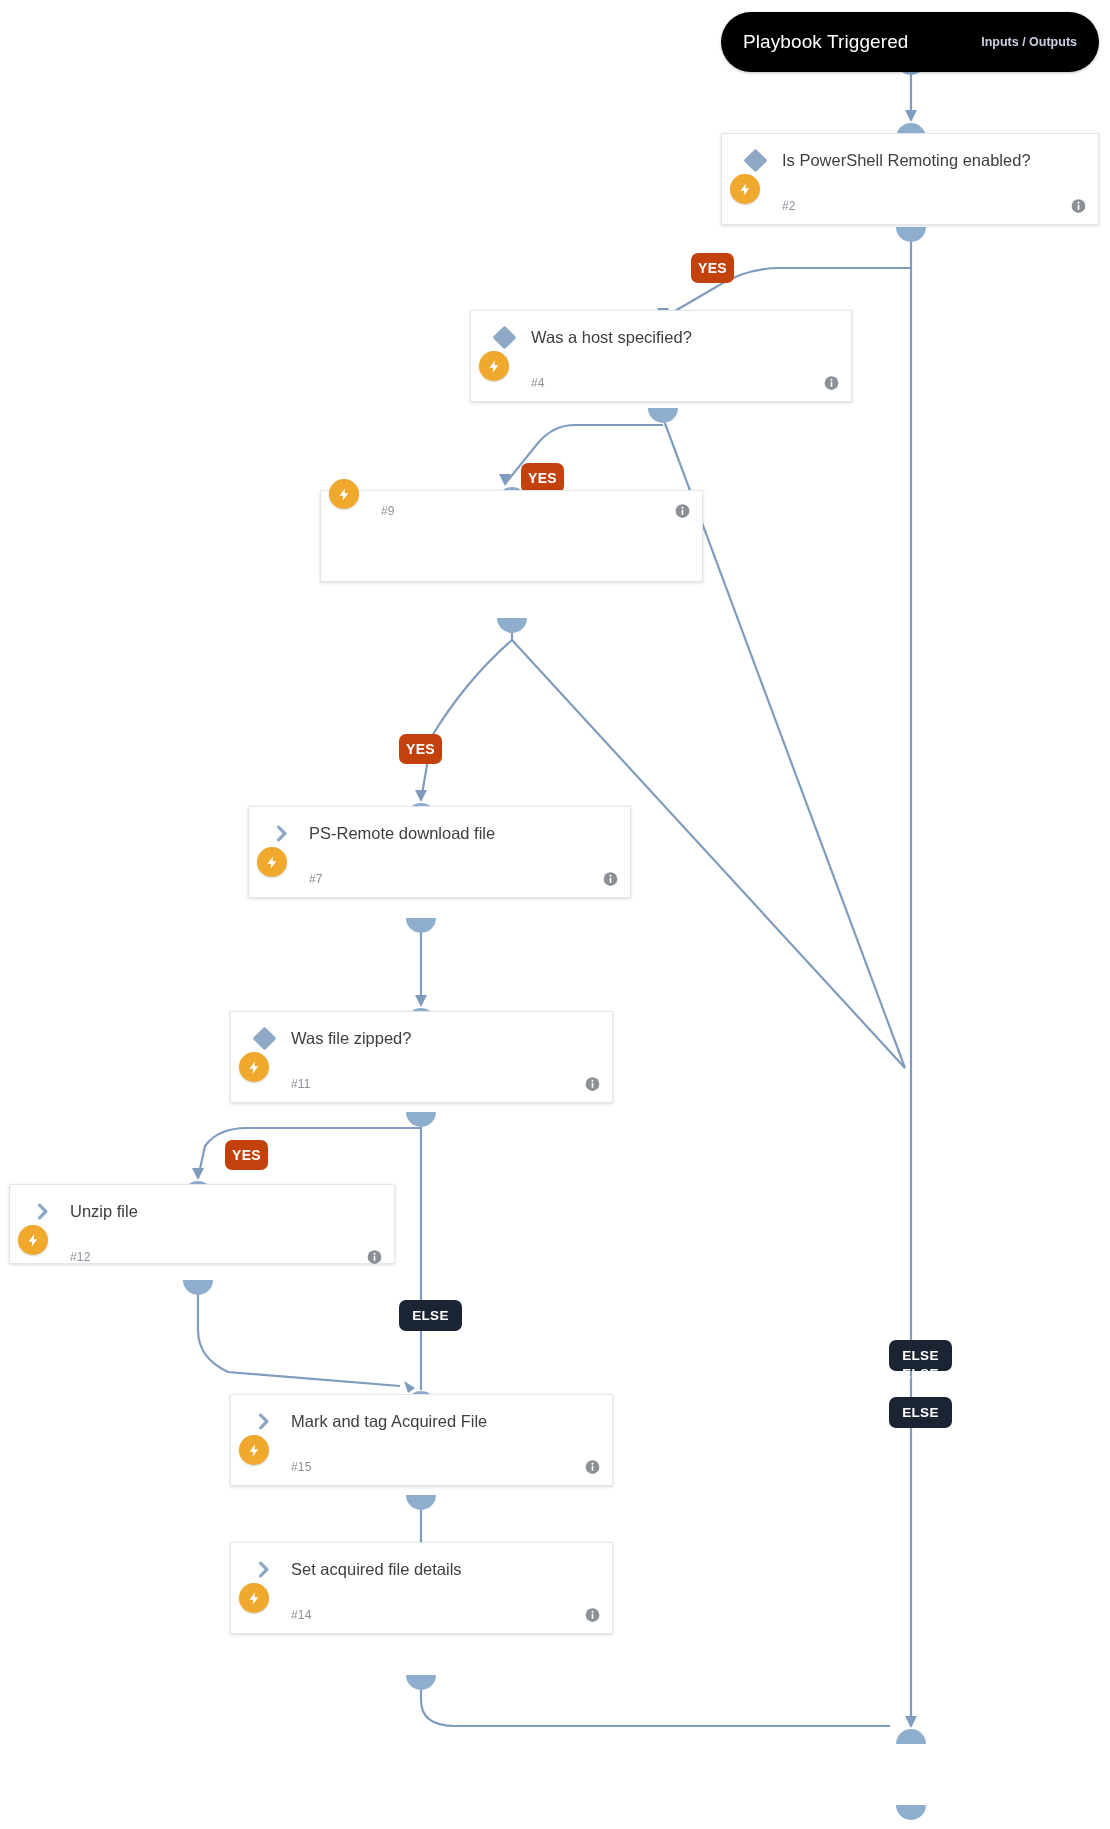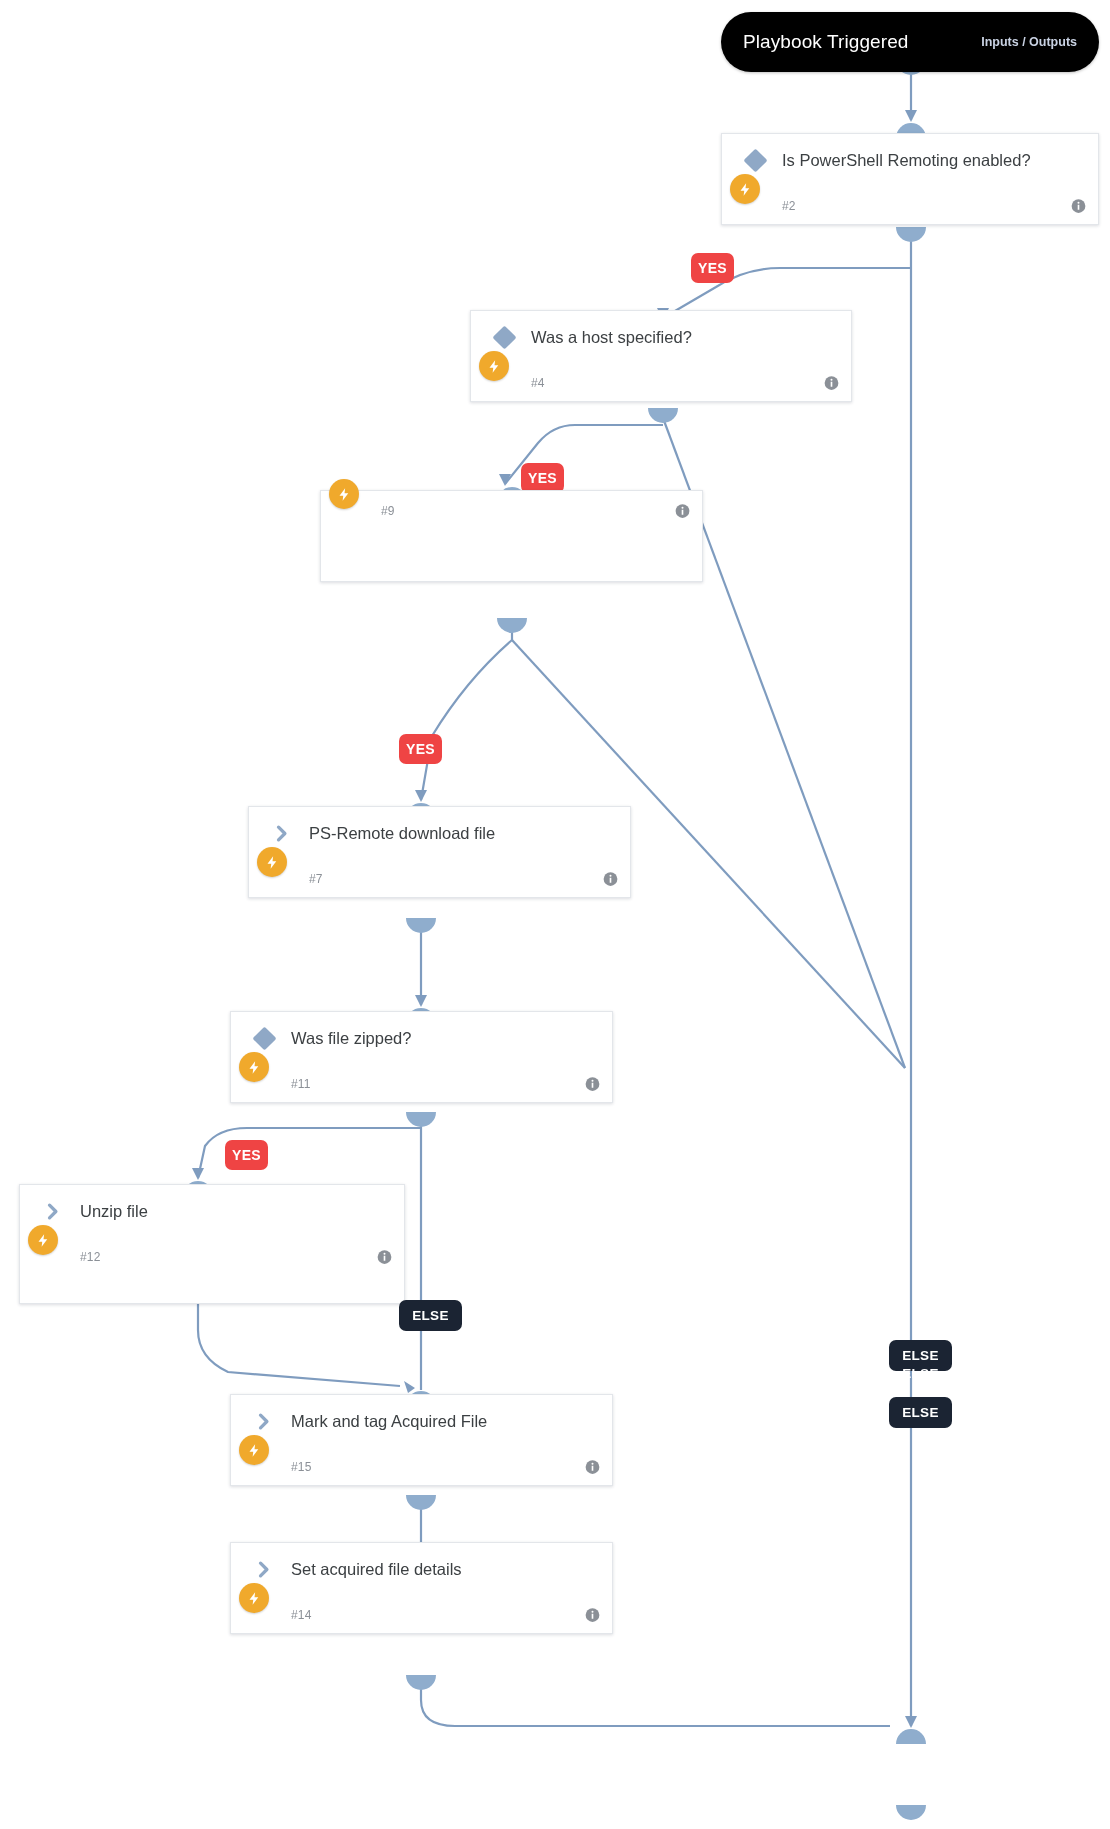--- a/index.html
+++ b/index.html
@@ -70,21 +70,21 @@
   }
 
   
   .badge{
     position:absolute;
     display:flex;align-items:center;justify-content:center;
     color:#ffffff;
     box-sizing:border-box;
   }
   .badge-yes{
-    background:#ef4444;
+    background:#c2410c;
     border-radius:7px;
     font-size:14px;font-weight:bold;letter-spacing:.4px;
     width:43px;height:30px;
   }
   .badge-else{
     background:#1b2433;
     border-radius:7px;
     font-size:13.5px;font-weight:bold;letter-spacing:.3px;
     width:63px;height:31px;
   }
@@ -301,21 +301,21 @@
             <circle cx="12" cy="6.6" r="1.6" fill="#fff"></circle>
           </svg>
       </span>
     </div>
   </div>
 
   <div class="badge badge-yes" style="left:225px;top:1140px;">
     <span>YES</span>
   </div>
 
-  <div class="card" style="left:19px;top:1184px;width:386px;height:120px;">
+  <div class="card" style="left:9px;top:1184px;width:386px;height:80px;">
     <div class="card-row1">
       <span class="card-icon">
         <svg width="19" height="19" viewBox="0 0 24 24" fill="none" stroke="#8fa8c6" stroke-width="4.2" stroke-linecap="round" stroke-linejoin="round">
             <path d="M7 4 L15 12 L7 20"></path>
           </svg>
       </span>
       <span class="card-title">Unzip file</span>
     </div>
     <div class="card-row2">
       <span class="bolt">

